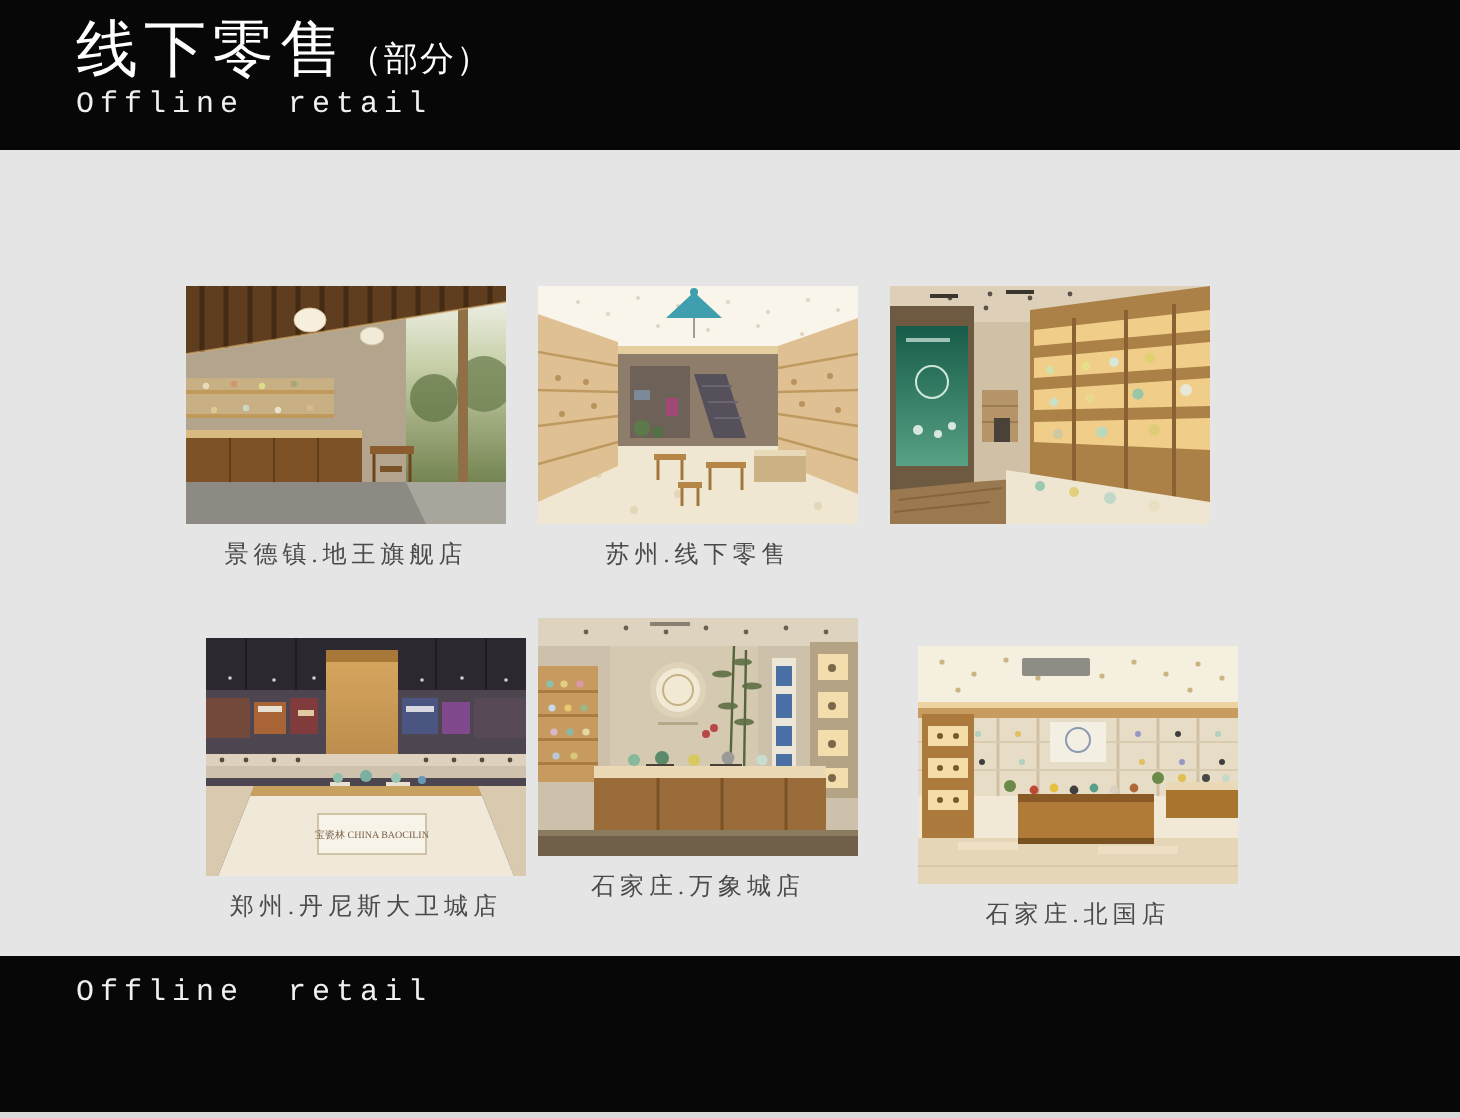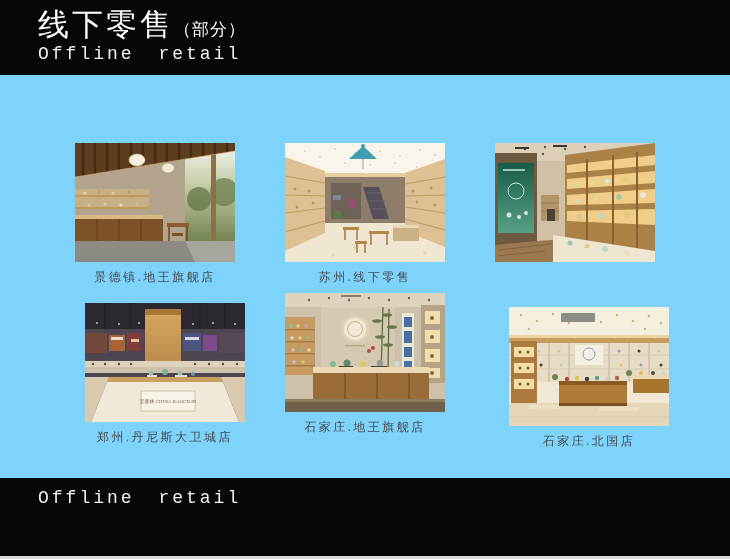--- a/index.html
+++ b/index.html
@@ -1,30 +1,30 @@
 <!DOCTYPE html>
 <html><head>
 <meta charset="utf-8">
 <style>
   html,body{margin:0;padding:0;background:#ffffff;}
-  .page{position:relative;width:730px;height:559px;background:#7dd3fc;overflow:hidden;
+  .page{position:relative;width:730px;height:559px;background:#e5e5e5;overflow:hidden;
         font-family:"Liberation Serif","DejaVu Serif",serif;}
   
   .bar{position:absolute;left:0;width:730px;background:#070707;color:#ffffff;box-sizing:border-box;}
   .bar-header{top:0;height:75px;padding:7px 0 0 38px;}
   .bar-footer{top:478px;height:78px;padding:9px 0 0 38px;}
   .bar-title{white-space:nowrap;}
   .bar-title .zh{font-size:31px;letter-spacing:3px;line-height:36px;}
   .bar-title .suffix{font-size:17px;letter-spacing:1px;}
   .bar-sub{margin-top:1px;font-family:"Liberation Mono","DejaVu Sans Mono",monospace;
-           font-size:18px;letter-spacing:3px;word-spacing:10px;color:#f0f0f0;}
+           font-size:15px;letter-spacing:3px;word-spacing:10px;color:#f0f0f0;}
   .bottom-edge{position:absolute;top:556px;left:0;width:730px;height:3px;background:#d9d9d9;}
   
-  .photos{position:absolute;top:143px;left:75px;width:580px;
-          display:grid;grid-template-columns:160px 160px 160px;column-gap:50px;row-gap:0;}
+  .photos{position:absolute;top:143px;left:93px;width:580px;
+          display:grid;grid-template-columns:160px 160px 160px;column-gap:50px;row-gap:0;gap:16px;}
   .figure{width:160px;height:150px;}
   .photo{width:160px;height:119px;background:#e8e2d4;overflow:hidden;}
   .photo svg{display:block;width:160px;height:119px;}
   .caption{margin-top:8px;text-align:center;font-size:12px;letter-spacing:2.5px;
            color:#4a4a4a;line-height:14px;white-space:nowrap;}
 </style>
 </head>
 <body>
 
 <div class="page">
@@ -423,21 +423,21 @@
           <rect x="28" y="80" width="116" height="26" fill="#9a6c39"></rect>
           <g stroke="#7a5226" stroke-width="1.5">
             <line x1="60" y1="80" x2="60" y2="106"></line>
               <line x1="92" y1="80" x2="92" y2="106"></line>
               <line x1="124" y1="80" x2="124" y2="106"></line>
           </g>
           <rect x="0" y="106" width="160" height="13" fill="#70604a"></rect>
           <rect x="0" y="106" width="160" height="3" fill="#8a7a5e"></rect>
         </svg>
       </div>
-      <figcaption class="caption">石家庄.地王旗舰店</figcaption>
+      <figcaption class="caption">石家庄.万象城店</figcaption>
     </figure>
 
     <figure class="figure" style="margin:14px">
       <div class="photo">
         <svg viewBox="0 0 160 119" preserveAspectRatio="none">
           <rect width="160" height="119" fill="#f1e9d6"></rect>
           <rect x="0" y="0" width="160" height="28" fill="#f5efdf"></rect>
           <g fill="#c9b583">
             <circle cx="12" cy="8" r="1.3"></circle>
               <circle cx="28" cy="14" r="1.3"></circle>

